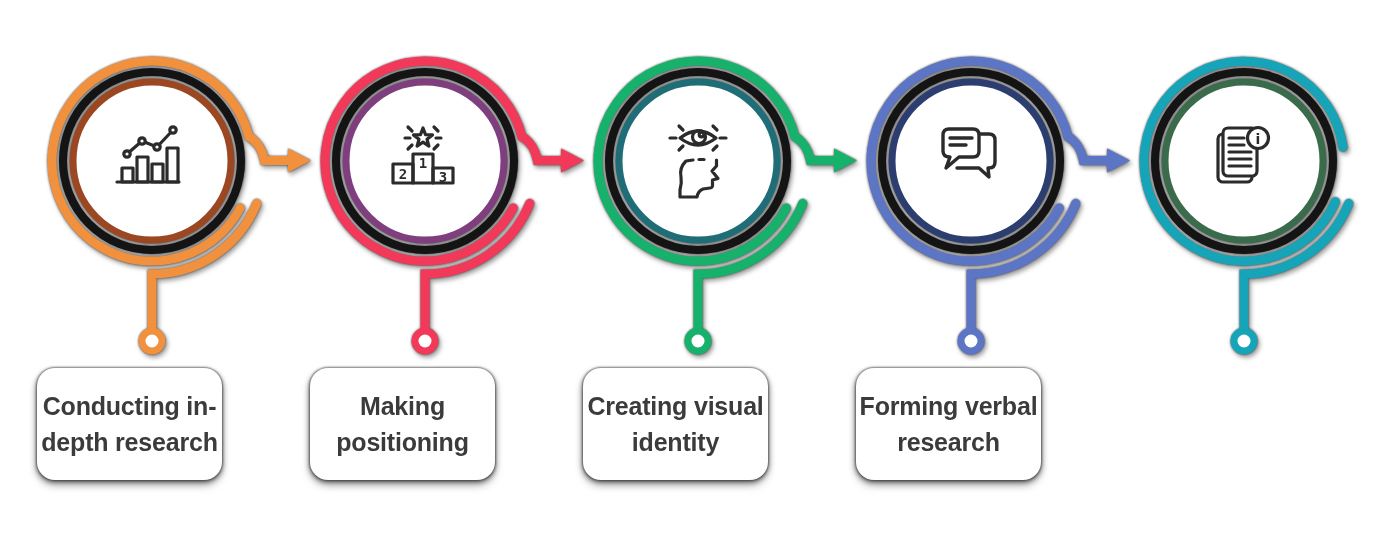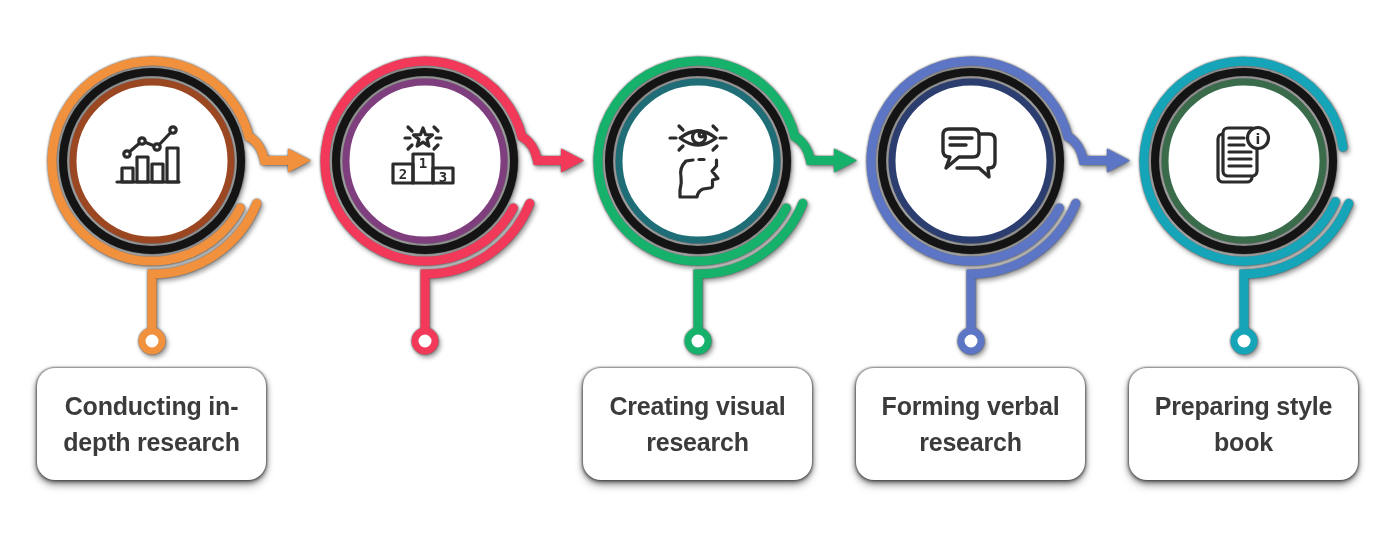--- a/index.html
+++ b/index.html
@@ -12,21 +12,21 @@
   }
   .steps { display:flex; padding-left:15px; }
   .step { position:relative; width:273px; height:546px; flex:0 0 273px; }
   .art {
     position:absolute; left:0; top:0;
     overflow:visible;
     filter: drop-shadow(0 0 1px rgba(25,25,25,0.75)) drop-shadow(2px 3px 2px rgba(55,55,55,0.45));
   }
   .label-box {
     position:absolute; top:368px; left:22px;
-    width:229px; height:112px;
+    width:185px; height:112px;
     background:#ffffff;
     border-radius:18px;
     display:flex; align-items:center; justify-content:center;
     text-align:center;
     box-shadow: 0 0 2px 1px rgba(40,40,40,0.55), 0 5px 8px -1px rgba(25,25,25,0.5), -2px 2px 4px rgba(30,30,30,0.25), 2px 2px 4px rgba(30,30,30,0.25);
   }
   .label-text {
     white-space:pre-line;
     color:#3b3b3b;
     font-size:25px;
@@ -97,20 +97,24 @@
           <line x1="23" y1="28" x2="27" y2="24"></line>
           <line x1="49" y1="28" x2="53" y2="24"></line>
           <rect x="28" y="33" width="20" height="29"></rect>
           <rect x="8" y="43" width="20" height="19"></rect>
           <rect x="48" y="47" width="20" height="15"></rect>
           <text class="num" x="18" y="58" text-anchor="middle" stroke="none" fill="#2b2b2b">2</text>
           <text class="num" x="38" y="47" text-anchor="middle" stroke="none" fill="#2b2b2b">1</text>
           <text class="num" x="58" y="60.5" text-anchor="middle" stroke="none" fill="#2b2b2b">3</text>
         </g>
       </svg>
+      <div class="label-box">
+        <span class="label-text">Making
+positioning</span>
+      </div>
     </div>
 
     <div class="step">
       <svg class="art" width="300" height="362" viewBox="0 0 300 362">
         <circle cx="137" cy="161" r="89" fill="none" stroke-width="8" stroke="#141414"></circle>
         <circle cx="137" cy="161" r="79" fill="#ffffff" stroke-width="7" stroke="#1F6E77"></circle>
         <g fill="none" stroke-width="9" stroke-linecap="round" stroke="#16B26C">
           <path d="M 225.3 208 A 100 100 0 1 1 234 136.8 C 242 141 247.5 150.5 249.5 160.5 L 274 160.5"></path>
           <path d="M 241.8 203.3 A 113 113 0 0 1 137 274 L 137 327"></path>
           <circle cx="137" cy="341" r="10" fill="#ffffff" stroke-width="7"></circle>
@@ -125,21 +129,21 @@
           <line x1="21" y1="5" x2="25" y2="9"></line>
           <line x1="55" y1="5" x2="59" y2="9"></line>
           <line x1="21" y1="29" x2="25" y2="25"></line>
           <line x1="55" y1="29" x2="59" y2="25"></line>
           <path d="M 35 39 L 28 40 Q 21 47 23 56 Q 24 62 22 69 L 22 76 L 39 76 Q 40 70 45 68 L 52 67 Q 55 67 54.5 63 L 54.5 59 L 60 57.5 L 54 50 L 58.5 45 L 58.5 39"></path>
           <line x1="41" y1="38.5" x2="46" y2="38.5"></line>
         </g>
       </svg>
       <div class="label-box">
         <span class="label-text">Creating visual
-research</span>
+identity</span>
       </div>
     </div>
 
     <div class="step">
       <svg class="art" width="300" height="362" viewBox="0 0 300 362">
         <circle cx="137" cy="161" r="89" fill="none" stroke-width="8" stroke="#141414"></circle>
         <circle cx="137" cy="161" r="79" fill="#ffffff" stroke-width="7" stroke="#2C3E6F"></circle>
         <g fill="none" stroke-width="9" stroke-linecap="round" stroke="#5C75C5">
           <path d="M 225.3 208 A 100 100 0 1 1 234 136.8 C 242 141 247.5 150.5 249.5 160.5 L 274 160.5"></path>
           <path d="M 241.8 203.3 A 113 113 0 0 1 137 274 L 137 327"></path>
@@ -173,20 +177,16 @@
           <rect x="19" y="7" width="34" height="48" rx="5" fill="#ffffff"></rect>
           <circle cx="54" cy="17" r="10.5" fill="#ffffff"></circle>
           <line x1="25" y1="17" x2="40" y2="17"></line>
           <line x1="25" y1="24" x2="40" y2="24"></line>
           <line x1="25" y1="31" x2="47" y2="31"></line>
           <line x1="25" y1="38" x2="47" y2="38"></line>
           <line x1="25" y1="45" x2="47" y2="45"></line>
           <text class="glyph" x="54" y="23" text-anchor="middle" stroke="none" fill="#2b2b2b">i</text>
         </g>
       </svg>
-      <div class="label-box">
-        <span class="label-text">Preparing style
-book</span>
-      </div>
     </div>
 
   </div>
 </div>
 
 </body></html>

